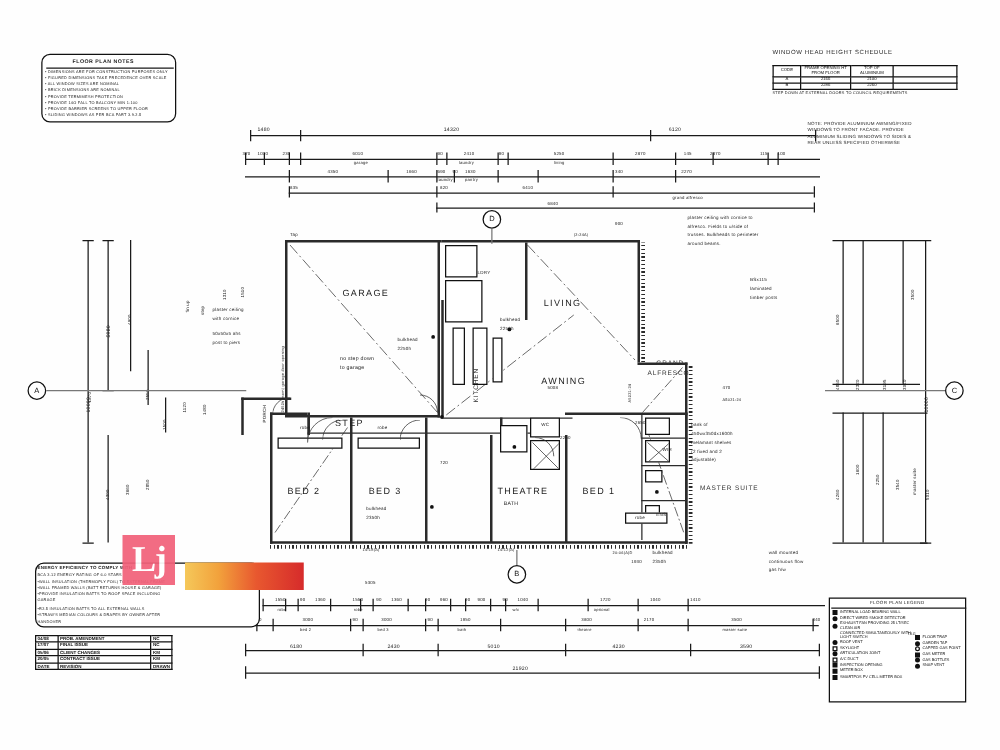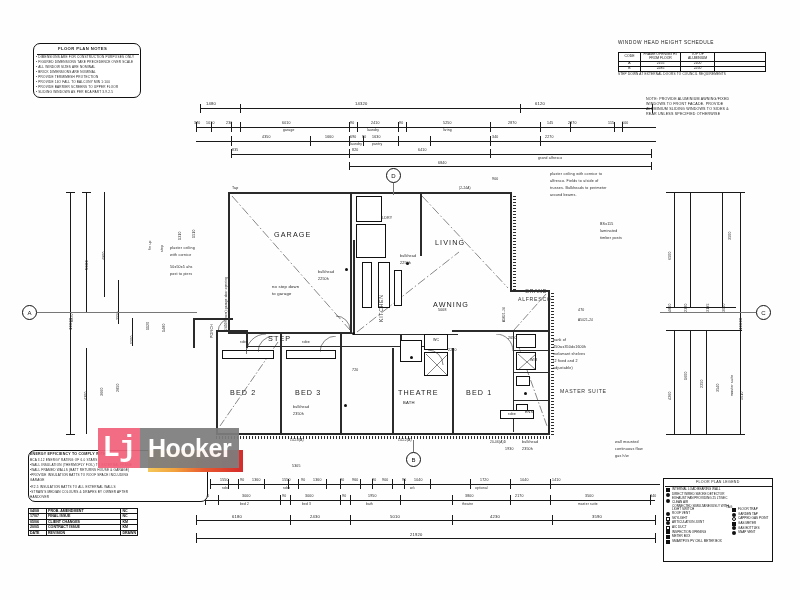--- a/index.html
+++ b/index.html
@@ -47,21 +47,21 @@
   table.sched td, table.sched th { border: 1px solid #111; font-size: 3.4px; padding: 0 1px; font-weight: normal; line-height: 1.15; color:#111; }
   table.rev { border-collapse: collapse; width: 100%; }
   table.rev td { border: 1px solid #111; font-size: 3.6px; padding: 0 1px; line-height: 1.25; color:#111; font-weight: bold; }
   .legrow { display:flex; align-items:center; gap:2px; font-size:3.1px; line-height:1.1; margin-bottom:.6px; }
   .legsym { width:4px; height:4px; flex:0 0 4px; background:#111; }
   .legsym.circle { border-radius:50%; }
   .legsym.open { background:#fff; border:1px solid #111; }
   
   #wm { position:absolute; left:98px; top:428px; width:270px; height:40px; display:flex; align-items:stretch; opacity:.93; }
   #wm .sq { width:42px; background:#f2617a; display:flex; align-items:center; justify-content:center; }
-  #wm .sq span { color:#fff; font-size:29px; font-weight:bold; line-height:1; font-family:Liberation Mono, monospace; letter-spacing:-1px;}
+  #wm .sq span { color:#fff; font-size:29px; font-weight:bold; line-height:1; font-family:Liberation Serif, serif; letter-spacing:-1px;}
   #wm .band { background:#7d7d7d; padding:0 8px; display:flex; align-items:center; }
   #wm .band span { color:#fff; font-size:25px; font-weight:bold; letter-spacing:-.5px; }
   #wm .agency { display:flex; align-items:center; padding-left:10px; }
   #wm .agency span { color:#8c8c8c; font-size:25px; font-weight:bold; letter-spacing:-.5px; }
   .gradstrip { position:absolute; left:148px; top:450px; width:95px; height:22px;
     background: linear-gradient(90deg,#f5c85a 0%, #f2a23c 28%, #e8582f 60%, #d62b2b 100%); }
 </style>
 </head>
 <body>
 
@@ -668,18 +668,15 @@
           <span>SNAP VENT</span>
         </div>
     </div>
     <div class="txt t3" style="left:62px; top:26px;">TAG</div>
   </div>
 
   <div id="wm">
     <div class="sq">
         <span>Lj</span>
       </div>
-    <div class="band">
-        <span>Hooker</span>
-      </div>
   </div>
 
 </div>
 
 </body></html>

